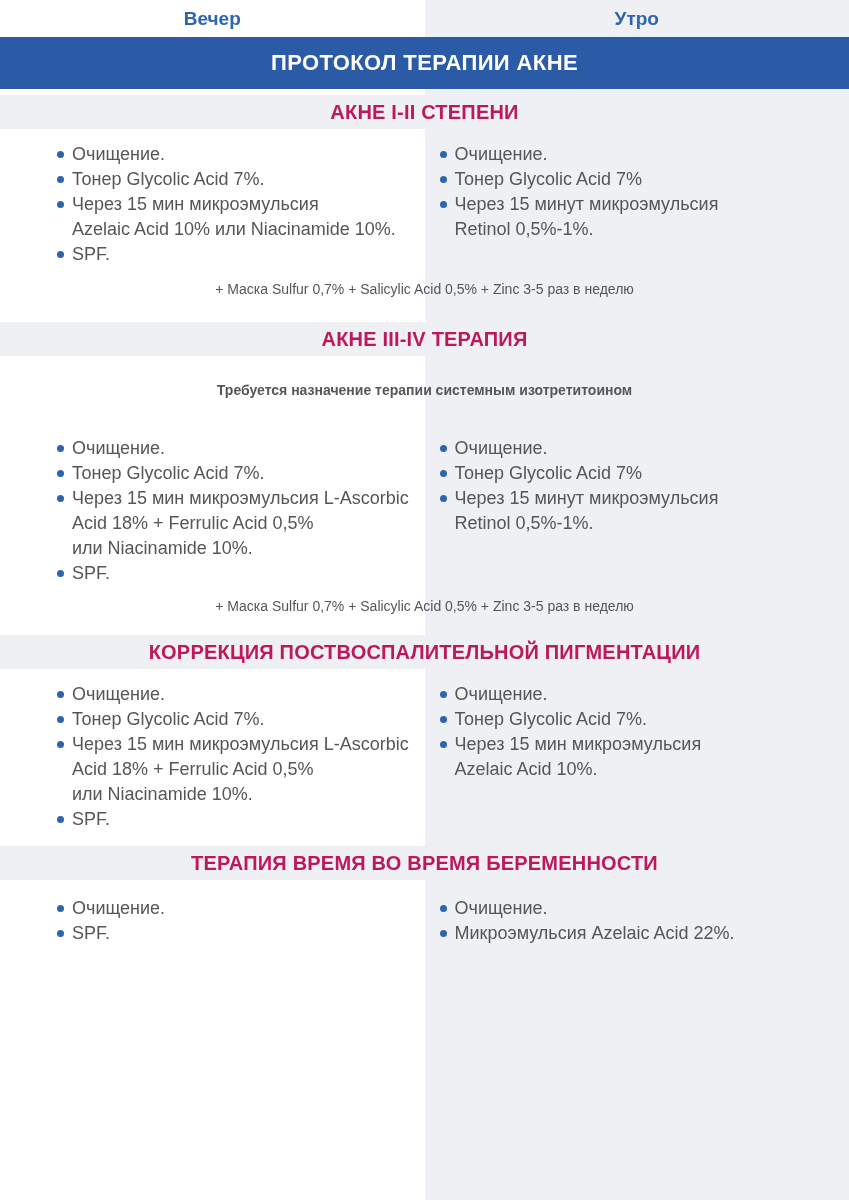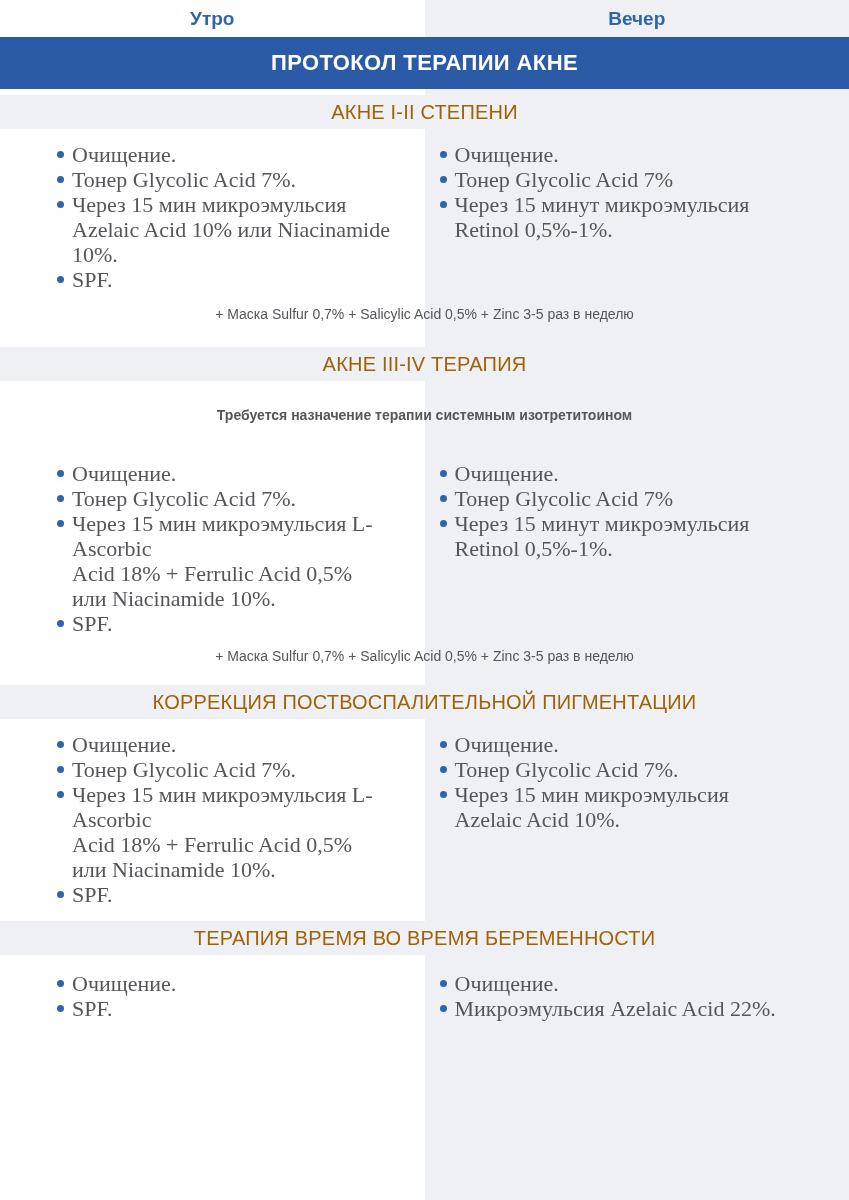--- a/index.html
+++ b/index.html
@@ -37,33 +37,32 @@
     display: flex; align-items: center; justify-content: center;
     font-weight: bold; font-size: 22px; letter-spacing: 0.4px;
     margin-bottom: 6px;
   }
 
   
   .section-banner {
     height: 34px;
     background: #eef0f4;
     display: flex; align-items: center; justify-content: center;
-    color: #a16207; font-weight: normal; font-size: 20px; letter-spacing: 0.2px;
+    color: #be185d; font-weight: bold; font-size: 20px; letter-spacing: 0.2px;
   }
 
   
   .cols { display: flex; }
   .col { width: 50%; box-sizing: border-box; }
   ul.items {
     list-style: none;
     margin: 13px 4px 0 0;
     padding: 0;
-    font-size: 22px;
+    font-size: 18px;
     line-height: 25px;
-    font-family: Liberation Serif, serif;
   }
   .col.morning ul.items { padding-left: 72px; padding-right: 8px; }
   .col.evening ul.items { padding-left: 30px; padding-right: 8px; }
   ul.items li {
     position: relative;
     white-space: pre-line;
   }
   ul.items li::before {
     content: "";
     position: absolute;
@@ -92,22 +91,22 @@
 </style>
 </head>
 <body>
 
 <div class="page">
   <div class="evening-stripe"></div>
 
   <div class="content">
 
     <div class="col-header">
+      <div class="cell">Вечер</div>
       <div class="cell">Утро</div>
-      <div class="cell">Вечер</div>
     </div>
 
     <div class="title-banner">ПРОТОКОЛ ТЕРАПИИ АКНЕ</div>
 
     <section class="section-acne12">
       <div class="section-banner">АКНЕ I-II СТЕПЕНИ</div>
       <div class="cols">
         <div class="col morning">
           <ul class="items">
             <li>Очищение.</li>

